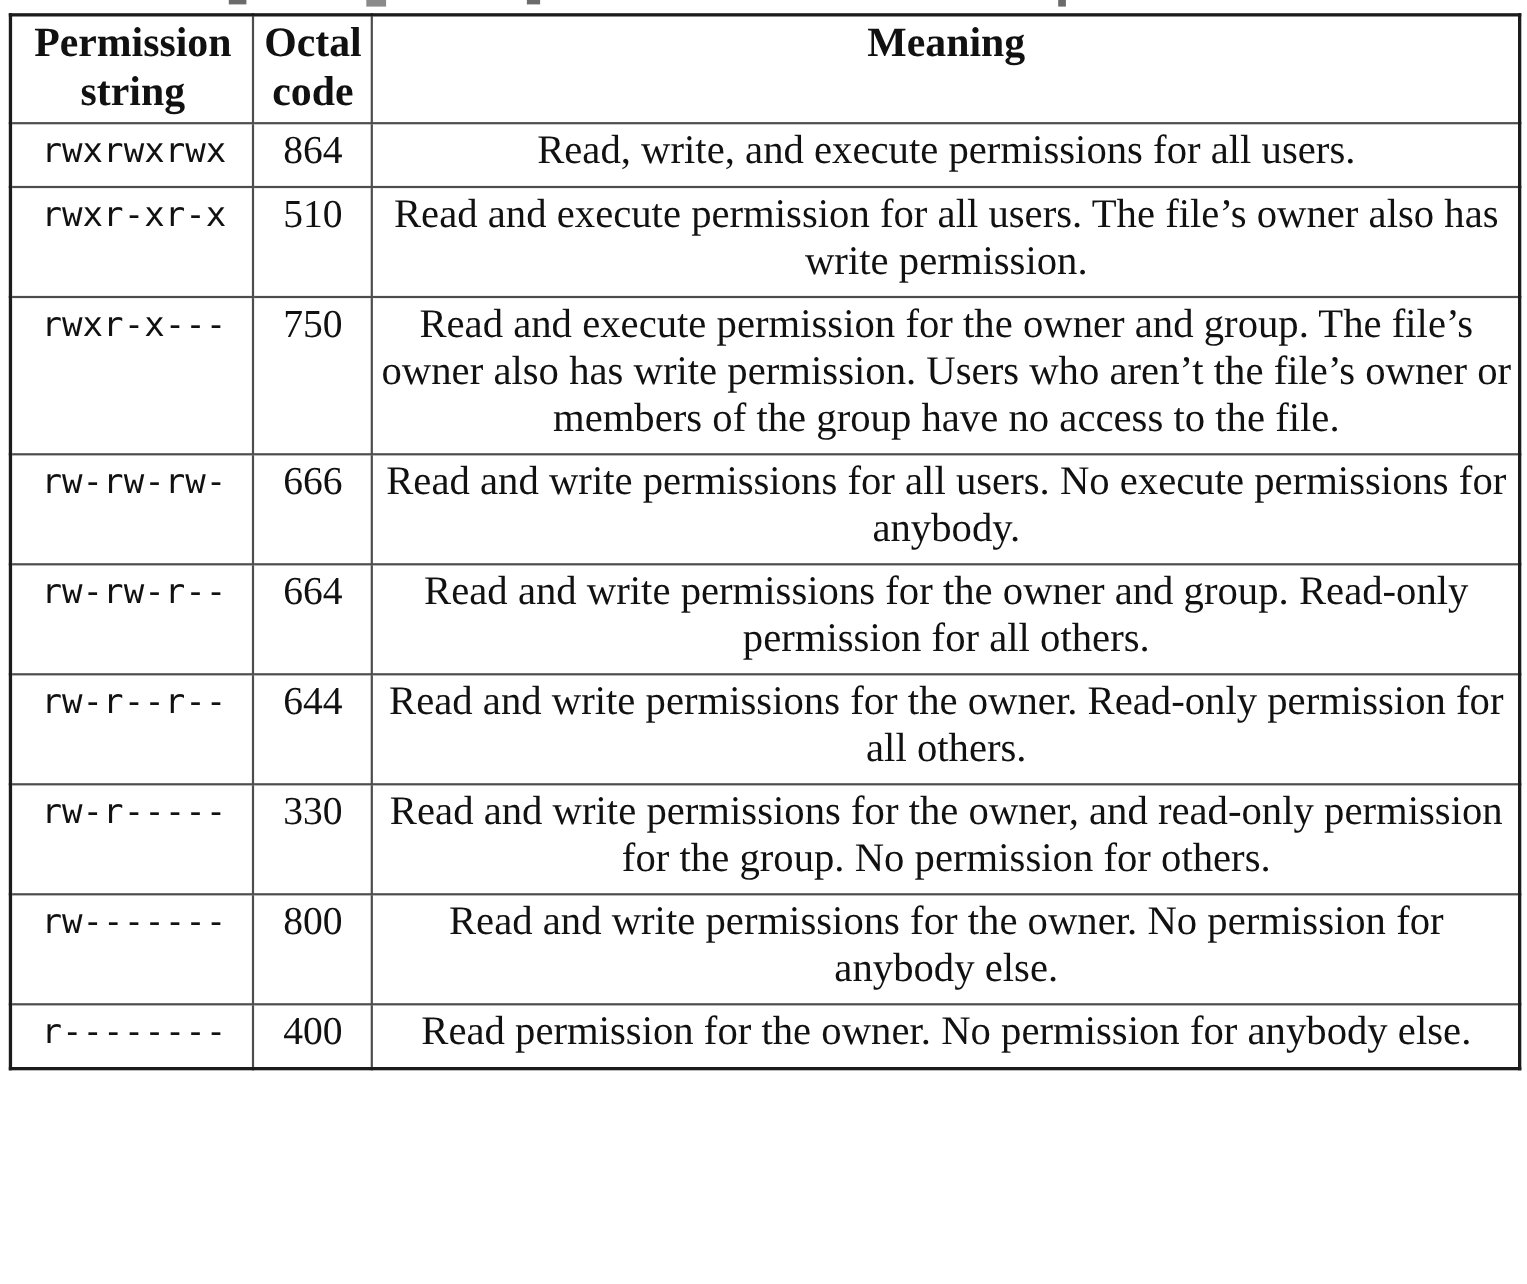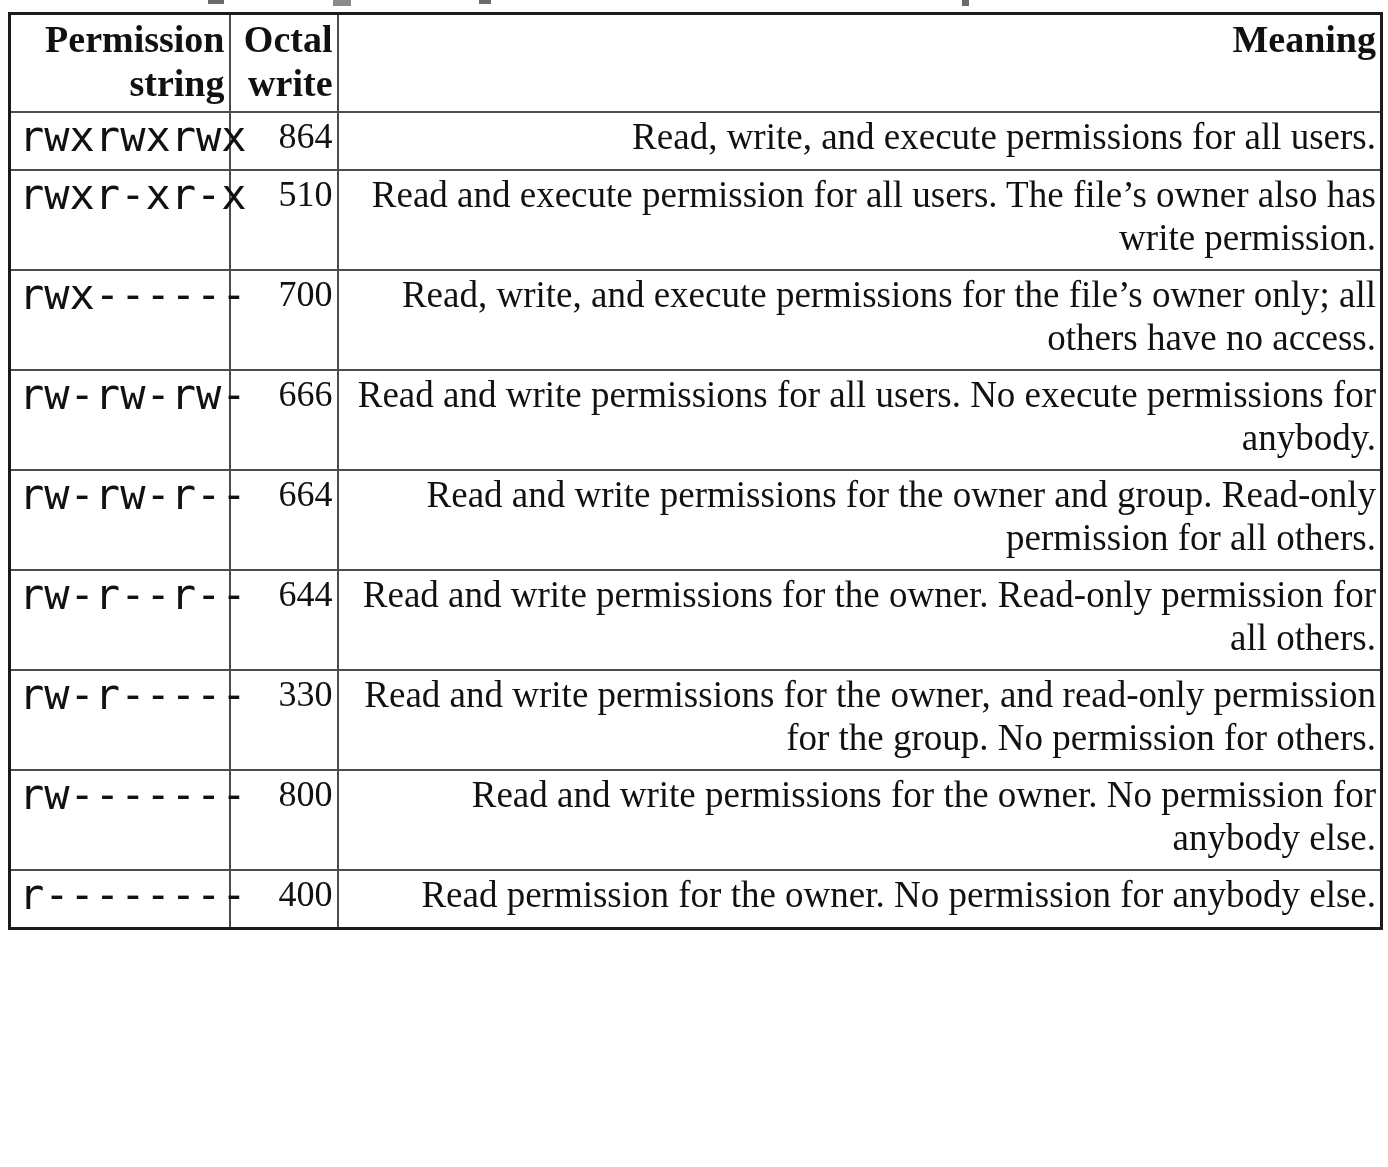--- a/index.html
+++ b/index.html
@@ -31,34 +31,34 @@
     border-collapse: collapse;
     table-layout: fixed;
     border: 3px solid #1b1b1b;
   }
   col.c-perm   { width: 220px; }
   col.c-octal  { width: 108px; }
 
   th, td {
     border: 2px solid #4d4d4d;
     vertical-align: top;
-    text-align: right;
+    text-align: center;
     padding: 2px 4px 10px 6px;
     background: #ffffff;
   }
   th {
     font-family: "Liberation Serif", serif;
     font-weight: bold;
     font-size: 38px;
     line-height: 44px;
     padding-bottom: 6px;
   }
   td.perm {
     font-family: "DejaVu Sans Mono", "Liberation Mono", monospace;
-    font-size: 42px;
+    font-size: 31px;
     line-height: 44px;
     letter-spacing: 0px;
     white-space: nowrap;
     padding-left: 8px;
   }
   td.octal {
     font-size: 36px;
     line-height: 43px;
   }
   td.meaning {
@@ -78,39 +78,39 @@
 
   <table class="perm-table">
     <colgroup>
       <col class="c-perm">
       <col class="c-octal">
       <col class="c-meaning">
     </colgroup>
     <thead>
       <tr>
         <th>Permission string</th>
-        <th>Octal write</th>
+        <th>Octal code</th>
         <th>Meaning</th>
       </tr>
     </thead>
     <tbody>
         <tr>
       <td class="perm">rwxrwxrwx</td>
       <td class="octal">864</td>
       <td class="meaning">Read, write, and execute permissions for all users.</td>
     </tr>
         <tr>
       <td class="perm">rwxr-xr-x</td>
       <td class="octal">510</td>
       <td class="meaning">Read and execute permission for all users. The file’s owner also has write permission.</td>
     </tr>
         <tr>
-      <td class="perm">rwx------</td>
-      <td class="octal">700</td>
-      <td class="meaning">Read, write, and execute permissions for the file’s owner only; all others have no access.</td>
+      <td class="perm">rwxr-x---</td>
+      <td class="octal">750</td>
+      <td class="meaning">Read and execute permission for the owner and group. The file’s owner also has write permission. Users who aren’t the file’s owner or members of the group have no access to the file.</td>
     </tr>
         <tr>
       <td class="perm">rw-rw-rw-</td>
       <td class="octal">666</td>
       <td class="meaning">Read and write permissions for all users. No execute permissions for anybody.</td>
     </tr>
         <tr>
       <td class="perm">rw-rw-r--</td>
       <td class="octal">664</td>
       <td class="meaning">Read and write permissions for the owner and group. Read-only permission for all others.</td>

